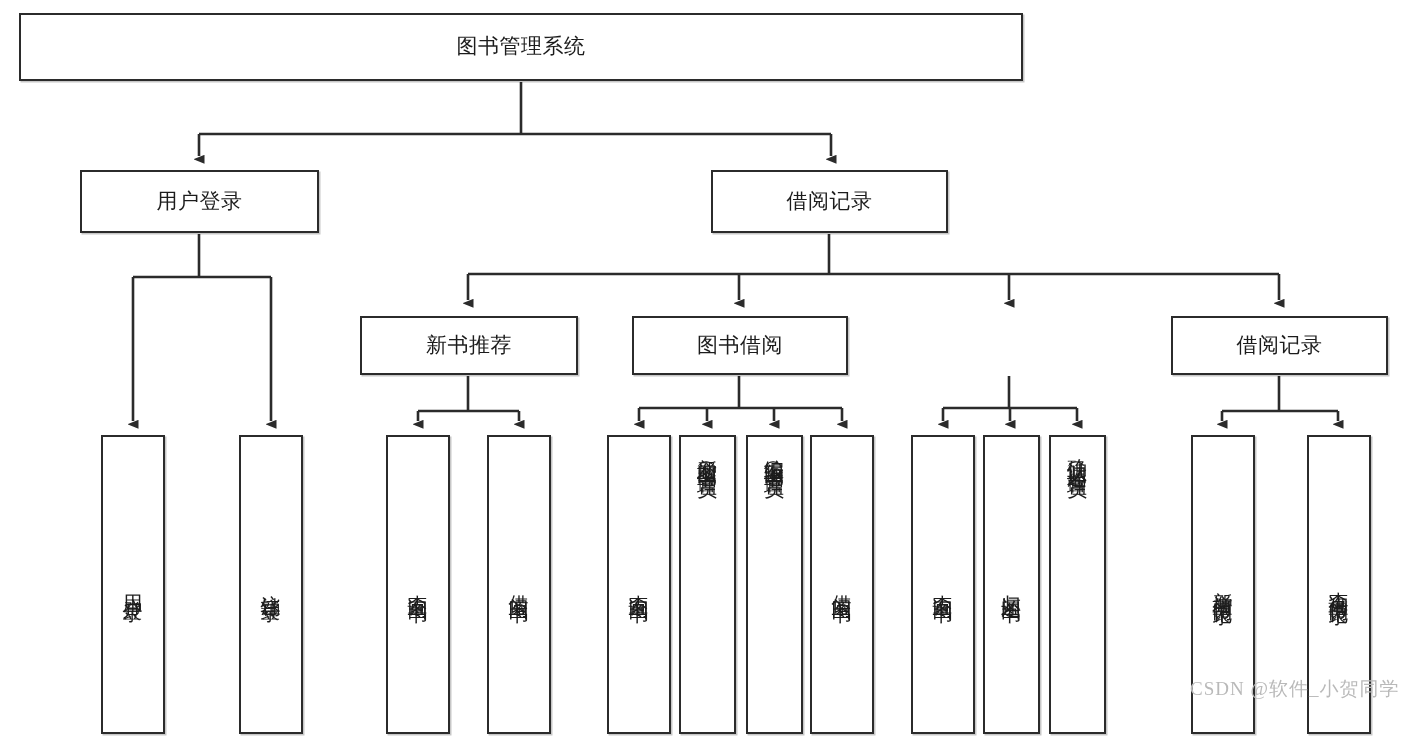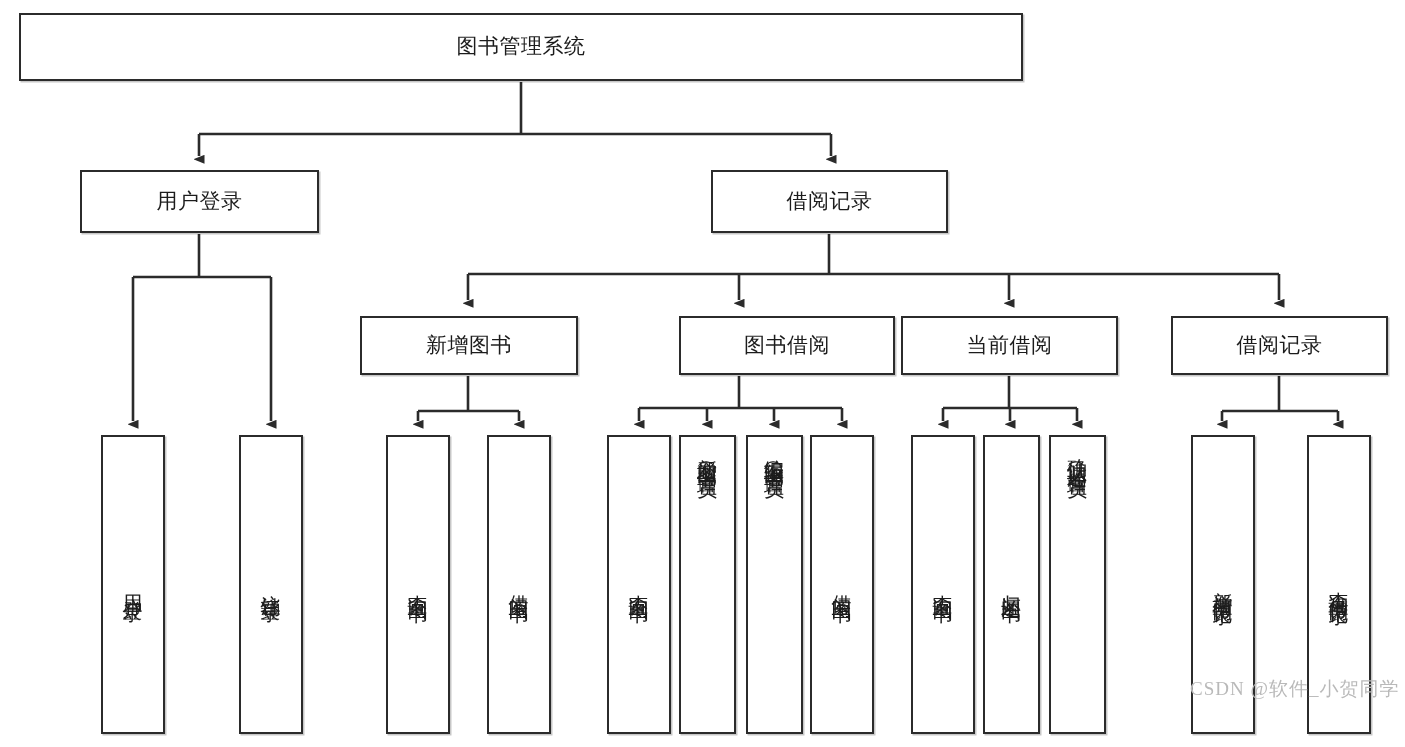--- a/index.html
+++ b/index.html
@@ -133,27 +133,24 @@
   </div>
 
   <div class="node" style="left:80px; top:170px; width:239px; height:63px;">
     <span class="label">用户登录</span>
   </div>
   <div class="node" style="left:711px; top:170px; width:237px; height:63px;">
     <span class="label">借阅记录</span>
   </div>
 
   <div class="node" style="left:360px; top:316px; width:218px; height:59px;">
-    <span class="label">新增图书</span>
-  </div>
-  <div class="node" style="left:632px; top:316px; width:216px; height:59px;margin-left:47px;">
+    <span class="label">新书推荐</span>
+  </div>
+  <div class="node" style="left:632px; top:316px; width:216px; height:59px;">
     <span class="label">图书借阅</span>
-  </div>
-  <div class="node" style="left:901px; top:316px; width:217px; height:59px;">
-    <span class="label">当前借阅</span>
   </div>
   <div class="node" style="left:1171px; top:316px; width:217px; height:59px;">
     <span class="label">借阅记录</span>
   </div>
 
   <div class="node leaf center" style="left:101px; top:435px; width:64px; height:299px;">
     <span class="label">用户登录</span>
   </div>
   <div class="node leaf center" style="left:239px; top:435px; width:64px; height:299px;">
     <span class="label">注销登录</span>

